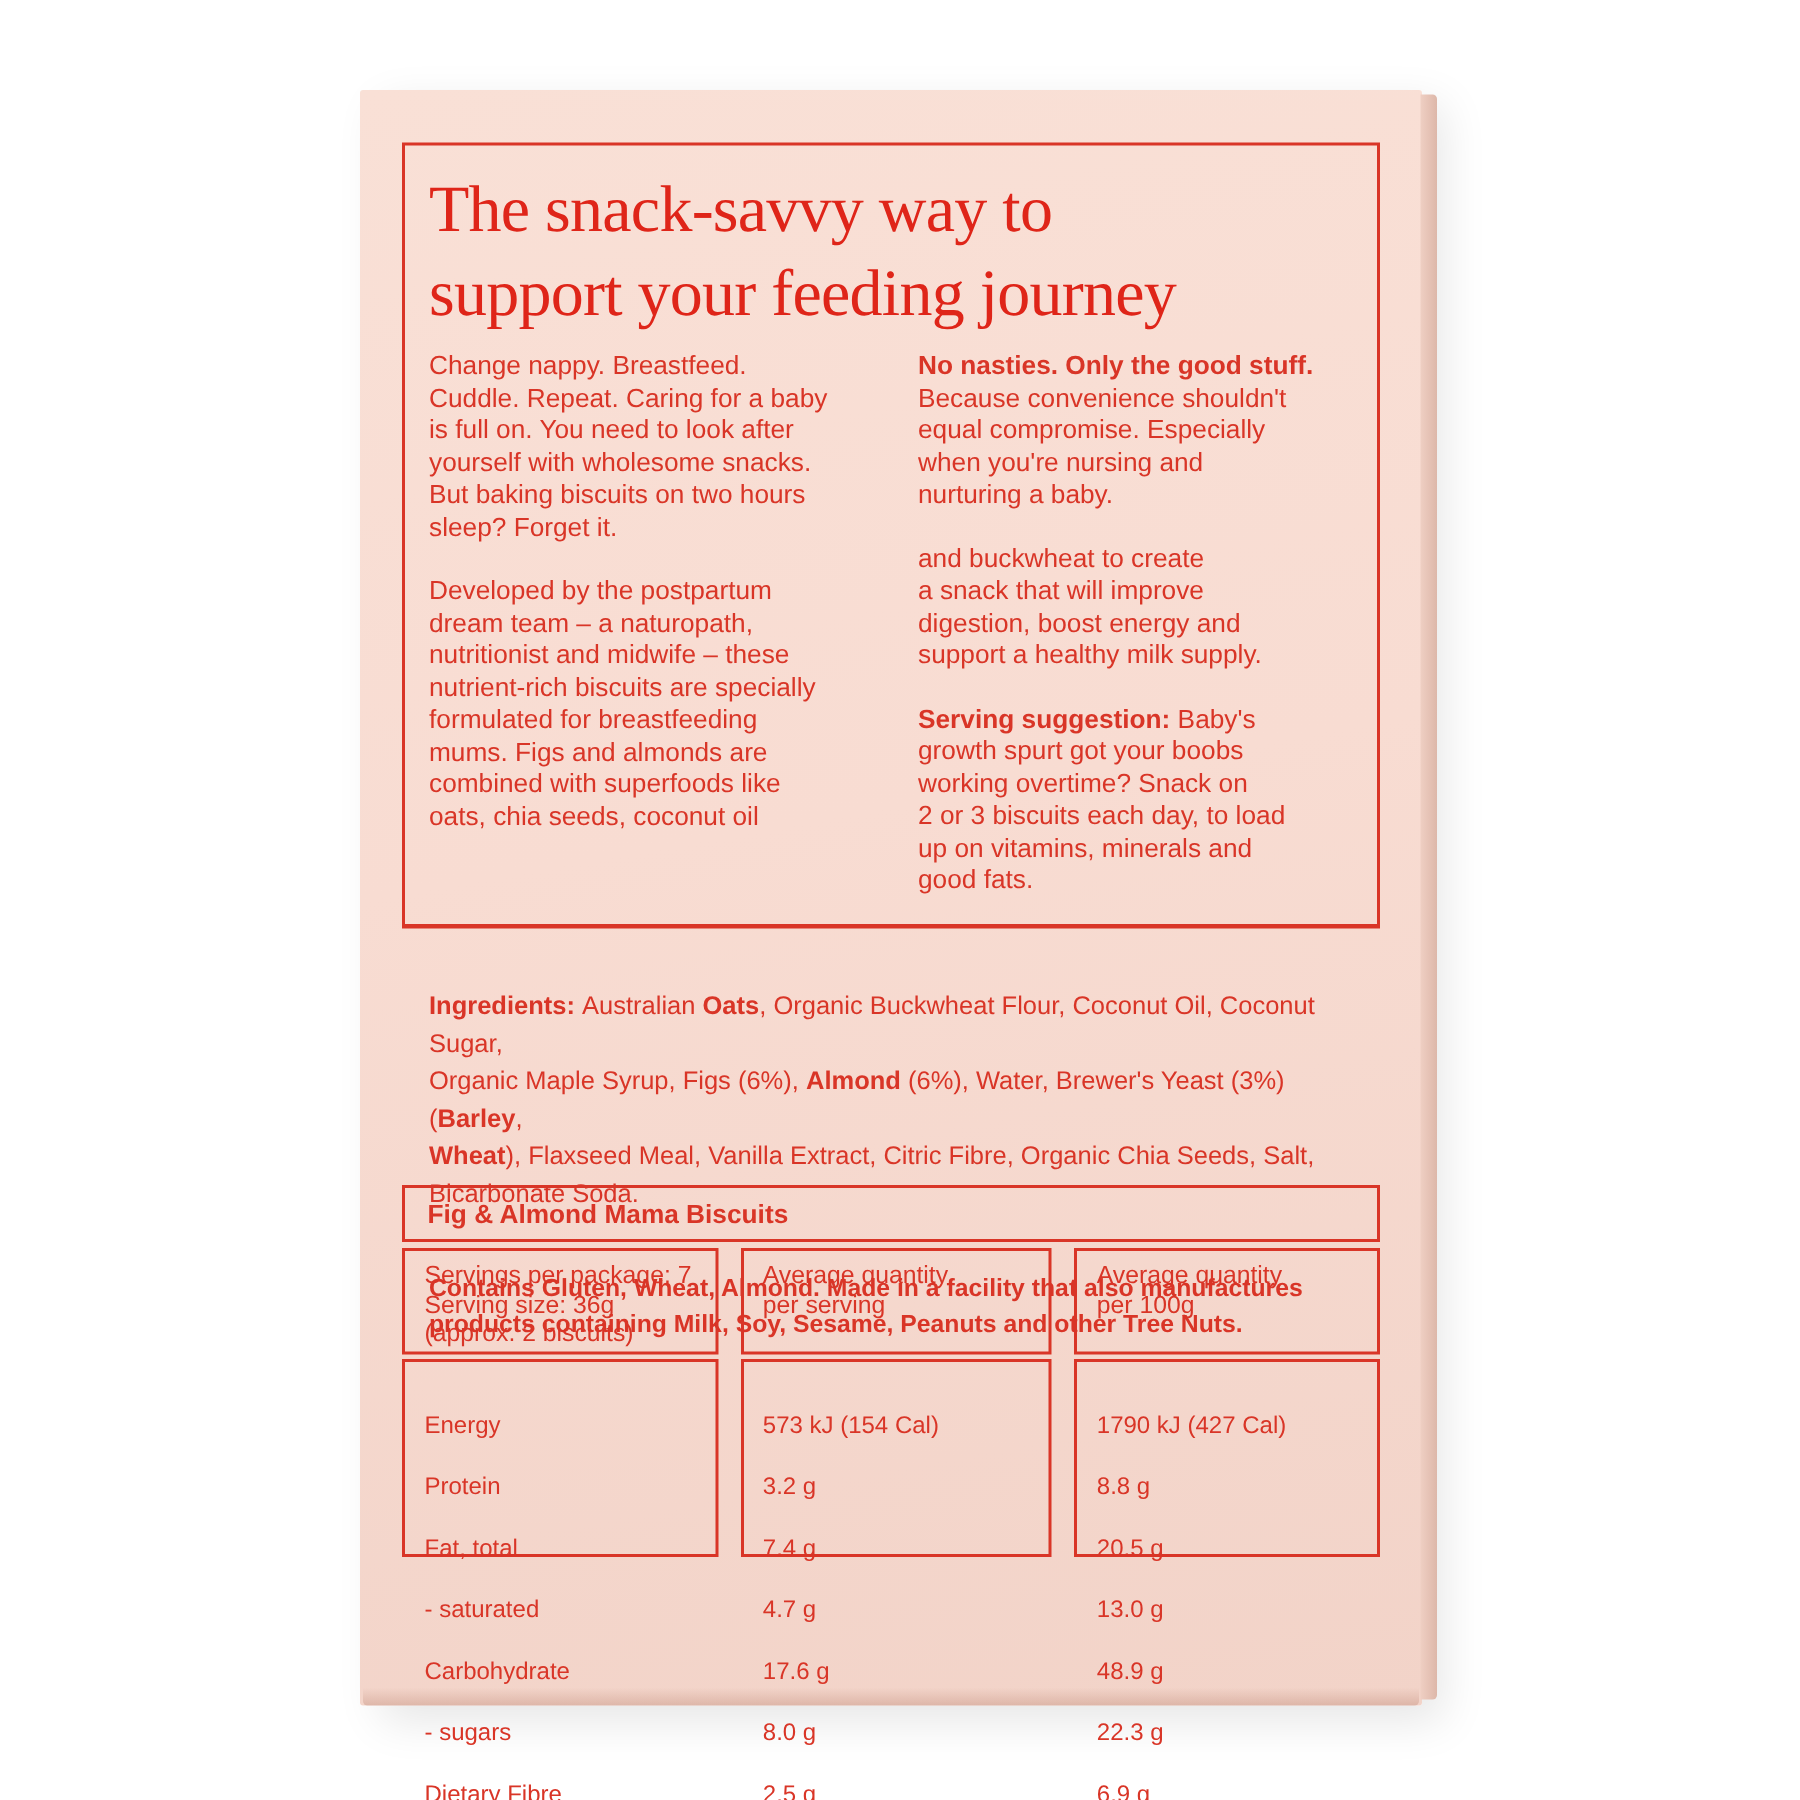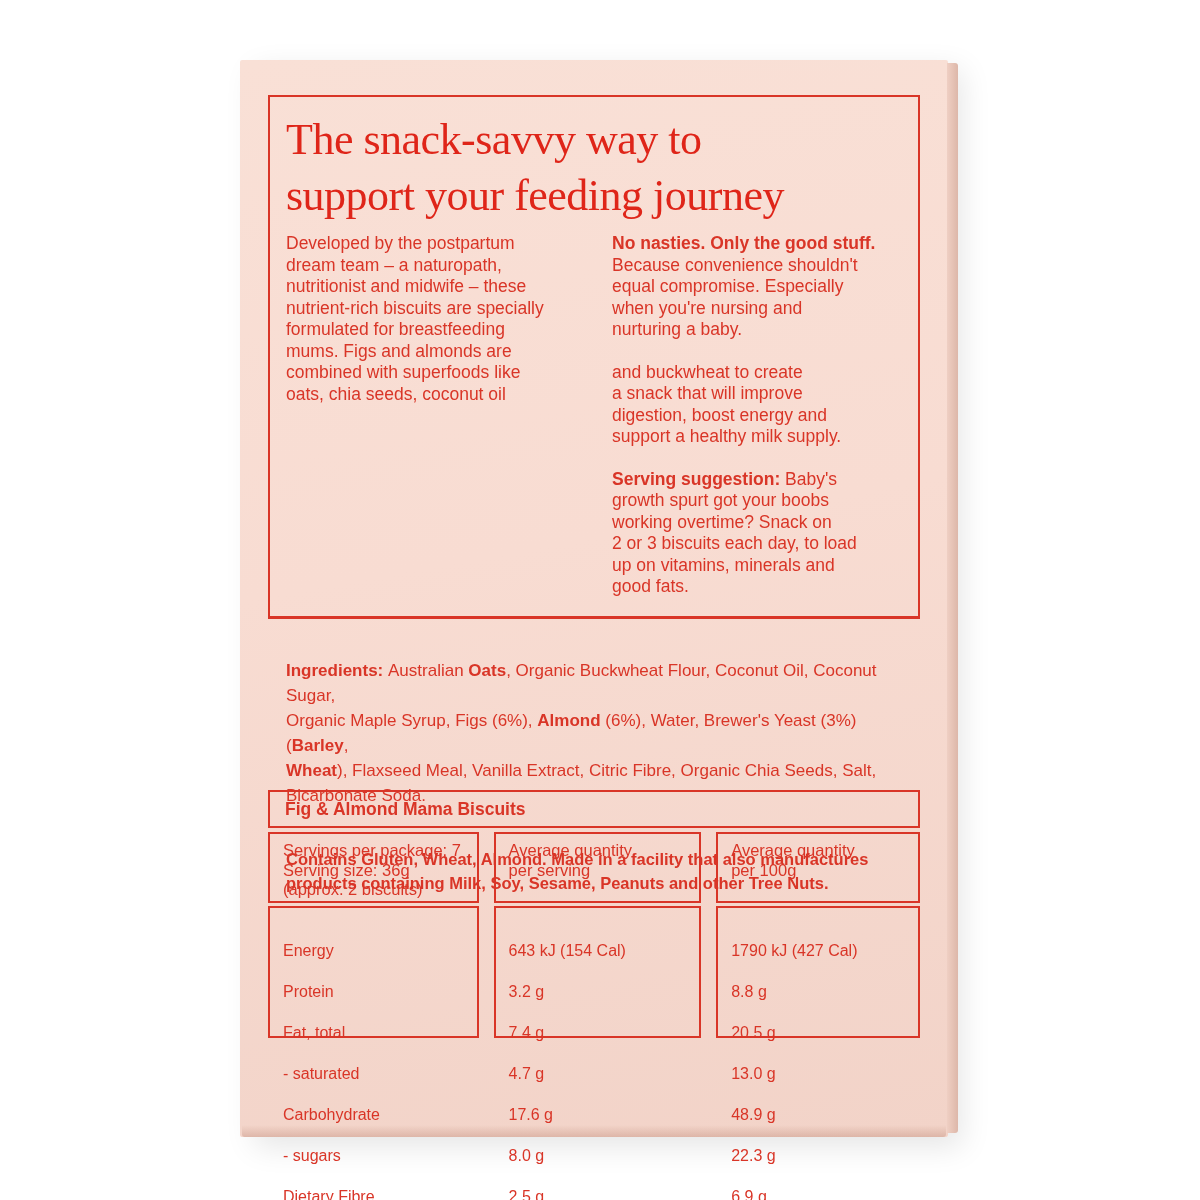--- a/index.html
+++ b/index.html
@@ -93,20 +93,26 @@
 <div class="box">
   <div class="box-side"></div>
   <div class="box-bottom"></div>
 
   <div class="frame frame-main">
     <div class="top-section">
       <h1 class="headline">The snack-savvy way to
 support your feeding journey</h1>
       <div class="columns">
         <div class="col-left">
+          <p class="body-p">Change nappy. Breastfeed.
+Cuddle. Repeat. Caring for a baby
+is full on. You need to look after
+yourself with wholesome snacks.
+But baking biscuits on two hours
+sleep? Forget it.</p>
           <p class="body-p">Developed by the postpartum
 dream team – a naturopath,
 nutritionist and midwife – these
 nutrient-rich biscuits are specially
 formulated for breastfeeding
 mums. Figs and almonds are
 combined with superfoods like
 oats, chia seeds, coconut oil</p>
         </div>
         <div class="col-right">
@@ -155,21 +161,21 @@
         <span class="nline">Energy</span>
         <span class="nline">Protein</span>
         <span class="nline">Fat, total</span>
         <span class="nline">- saturated</span>
         <span class="nline">Carbohydrate</span>
         <span class="nline">- sugars</span>
         <span class="nline">Dietary Fibre</span>
         
       </div>
       <div class="cell body-cell cw2">
-        <span class="nline">643 kJ (154 Cal)</span>
+        <span class="nline">573 kJ (154 Cal)</span>
         <span class="nline">3.2 g</span>
         <span class="nline">7.4 g</span>
         <span class="nline">4.7 g</span>
         <span class="nline">17.6 g</span>
         <span class="nline">8.0 g</span>
         <span class="nline">2.5 g</span>
         
       </div>
       <div class="cell body-cell cw3">
         <span class="nline">1790 kJ (427 Cal)</span>

